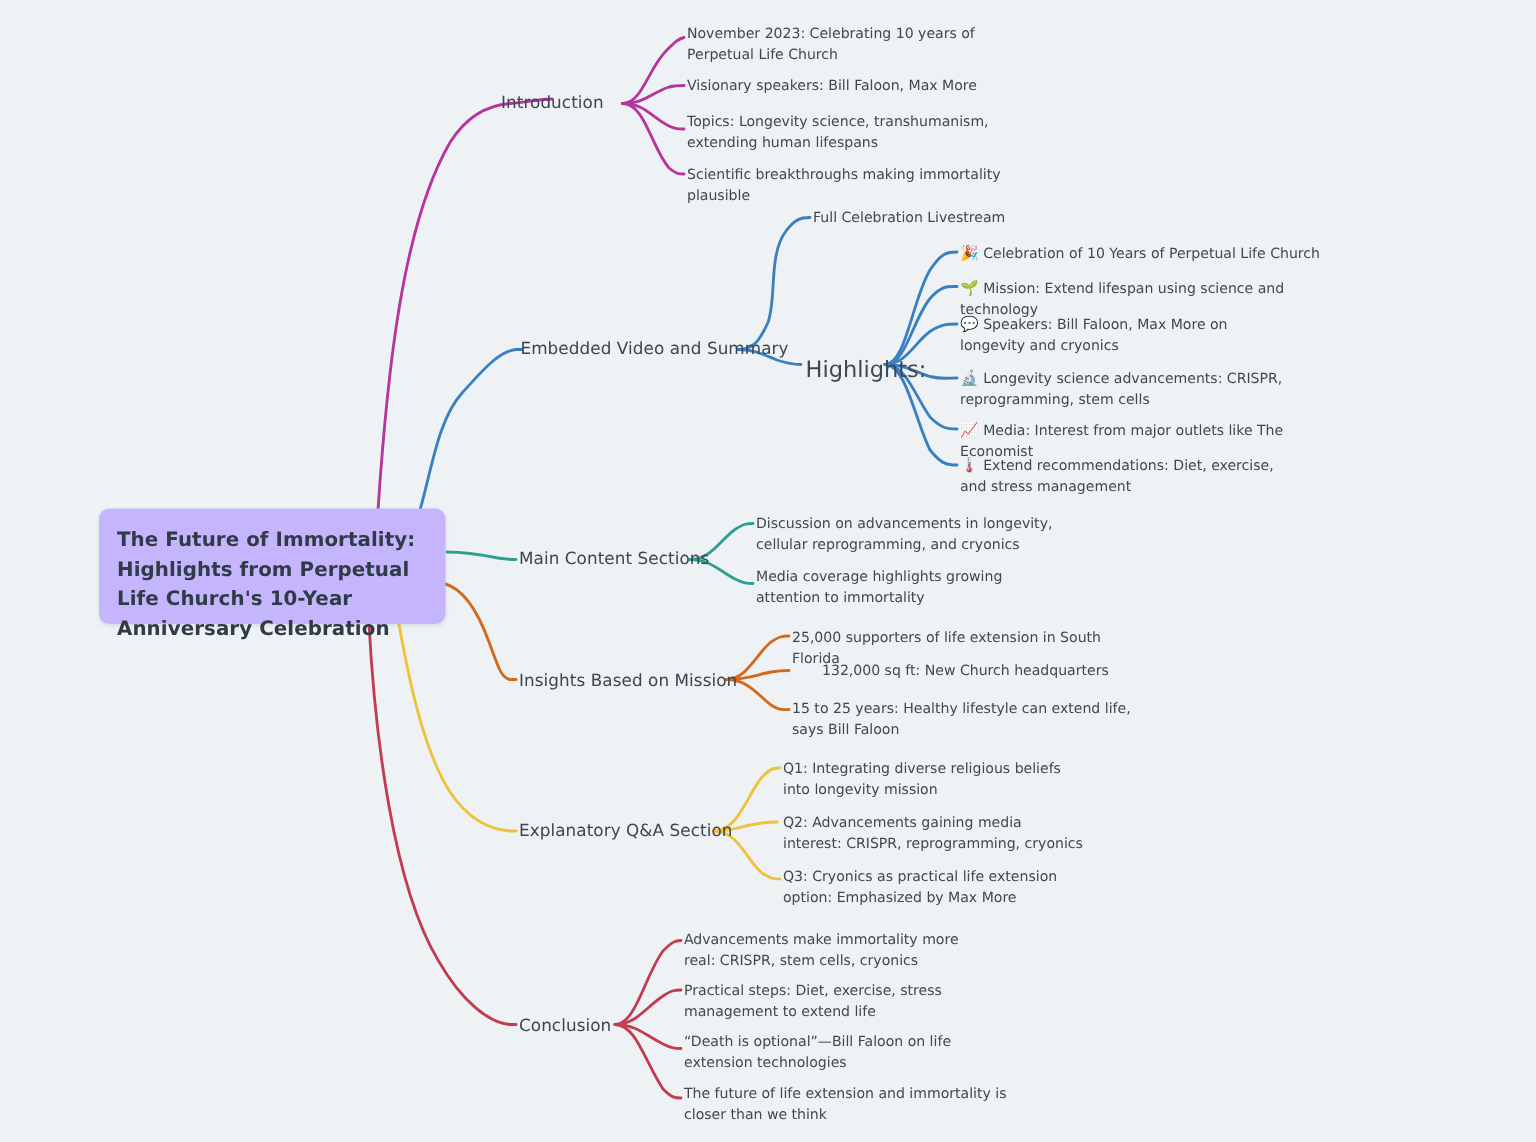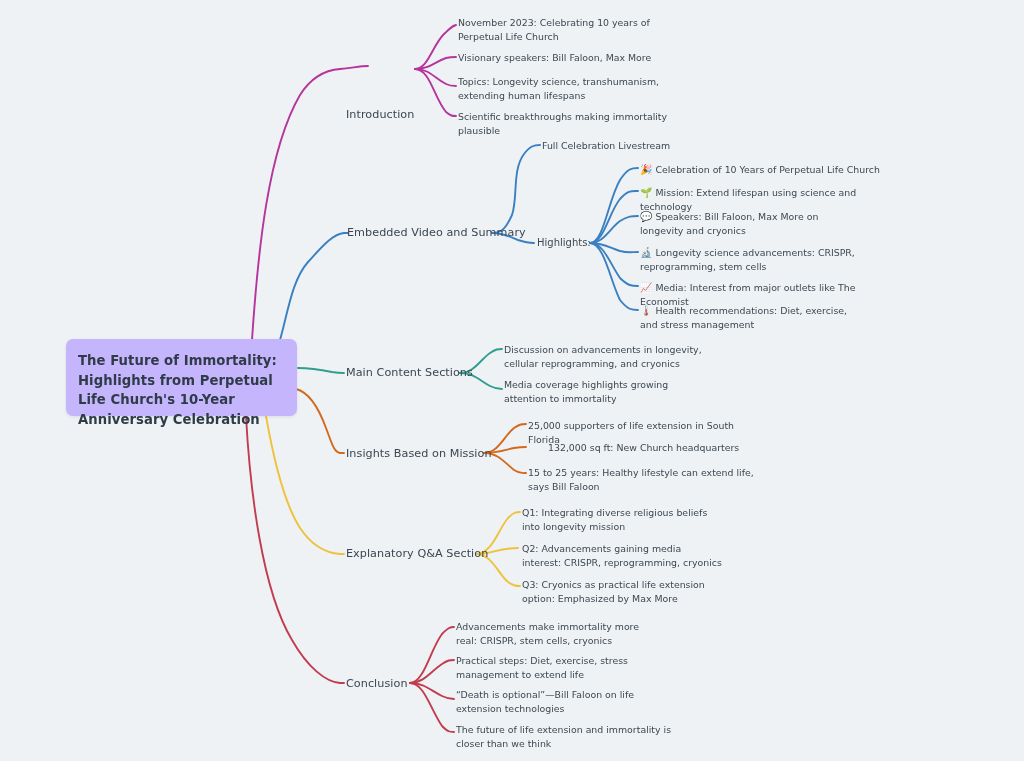--- a/index.html
+++ b/index.html
@@ -44,21 +44,21 @@
     position: absolute;
     font-size: 11.2px;
     color: #3b4652;
     font-weight: 500;
     white-space: nowrap;
     letter-spacing: 0.005em;
   }
   
   .l2mid {
     position: absolute;
-    font-size: 10px;
+    font-size: 15px;
     color: #3d4852;
     font-weight: 500;
     white-space: nowrap;
   }
   .leaf {
     position: absolute;
     font-size: 9.4px;
     line-height: 1.52;
     color: #3d4852;
   }
@@ -129,21 +129,21 @@
       <path d="M410,683 C424,683 430,672 442,664 C448,660 450,660 454,660"></path>
       <path d="M410,683 C424,683 430,690 442,696 C448,699 450,699 454,699"></path>
       <path d="M410,683 C424,683 430,708 442,726 C448,732 450,732 454,732"></path>
     </g>
   </svg>
 
   <div class="root-node">
     <span>The Future of Immortality: Highlights from Perpetual Life Church's 10-Year Anniversary Celebration</span>
   </div>
 
-  <div class="l1" style="left:346px; top:62px;margin-top:46px;">
+  <div class="l1" style="left:334px; top:62px;">
     <span>Introduction</span>
   </div>
 
   <div class="leaf" style="left:458px; top:16px; width:215px;">
     <span>November 2023: Celebrating 10 years of Perpetual Life Church</span>
   </div>
   <div class="leaf" style="left:458px; top:51px; width:215px;">
     <span>Visionary speakers: Bill Faloon, Max More</span>
   </div>
   <div class="leaf" style="left:458px; top:75px; width:215px;">
@@ -174,21 +174,21 @@
   <div class="leaf" style="left:640px; top:185px; width:245px;">
     <span class="emo">🌱</span><span>Mission: Extend lifespan using science and technology</span>
   </div>
   <div class="leaf" style="left:640px; top:245px; width:215px;">
     <span class="emo">🔬</span><span>Longevity science advancements: CRISPR, reprogramming, stem cells</span>
   </div>
   <div class="leaf" style="left:640px; top:280px; width:245px;">
     <span class="emo">📈</span><span>Media: Interest from major outlets like The Economist</span>
   </div>
   <div class="leaf" style="left:640px; top:303px; width:225px;">
-    <span class="emo">🌡️</span><span>Health recommendations: Diet, exercise, and stress management</span>
+    <span class="emo">🌡️</span><span>Extend recommendations: Diet, exercise, and stress management</span>
   </div>
 
   <div class="l1" style="left:346px; top:366px;">
     <span>Main Content Sections</span>
   </div>
 
   <div class="leaf" style="left:504px; top:343px; width:200px;">
     <span>Discussion on advancements in longevity, cellular reprogramming, and cryonics</span>
   </div>
   <div class="leaf" style="left:504px; top:378px; width:200px;">

